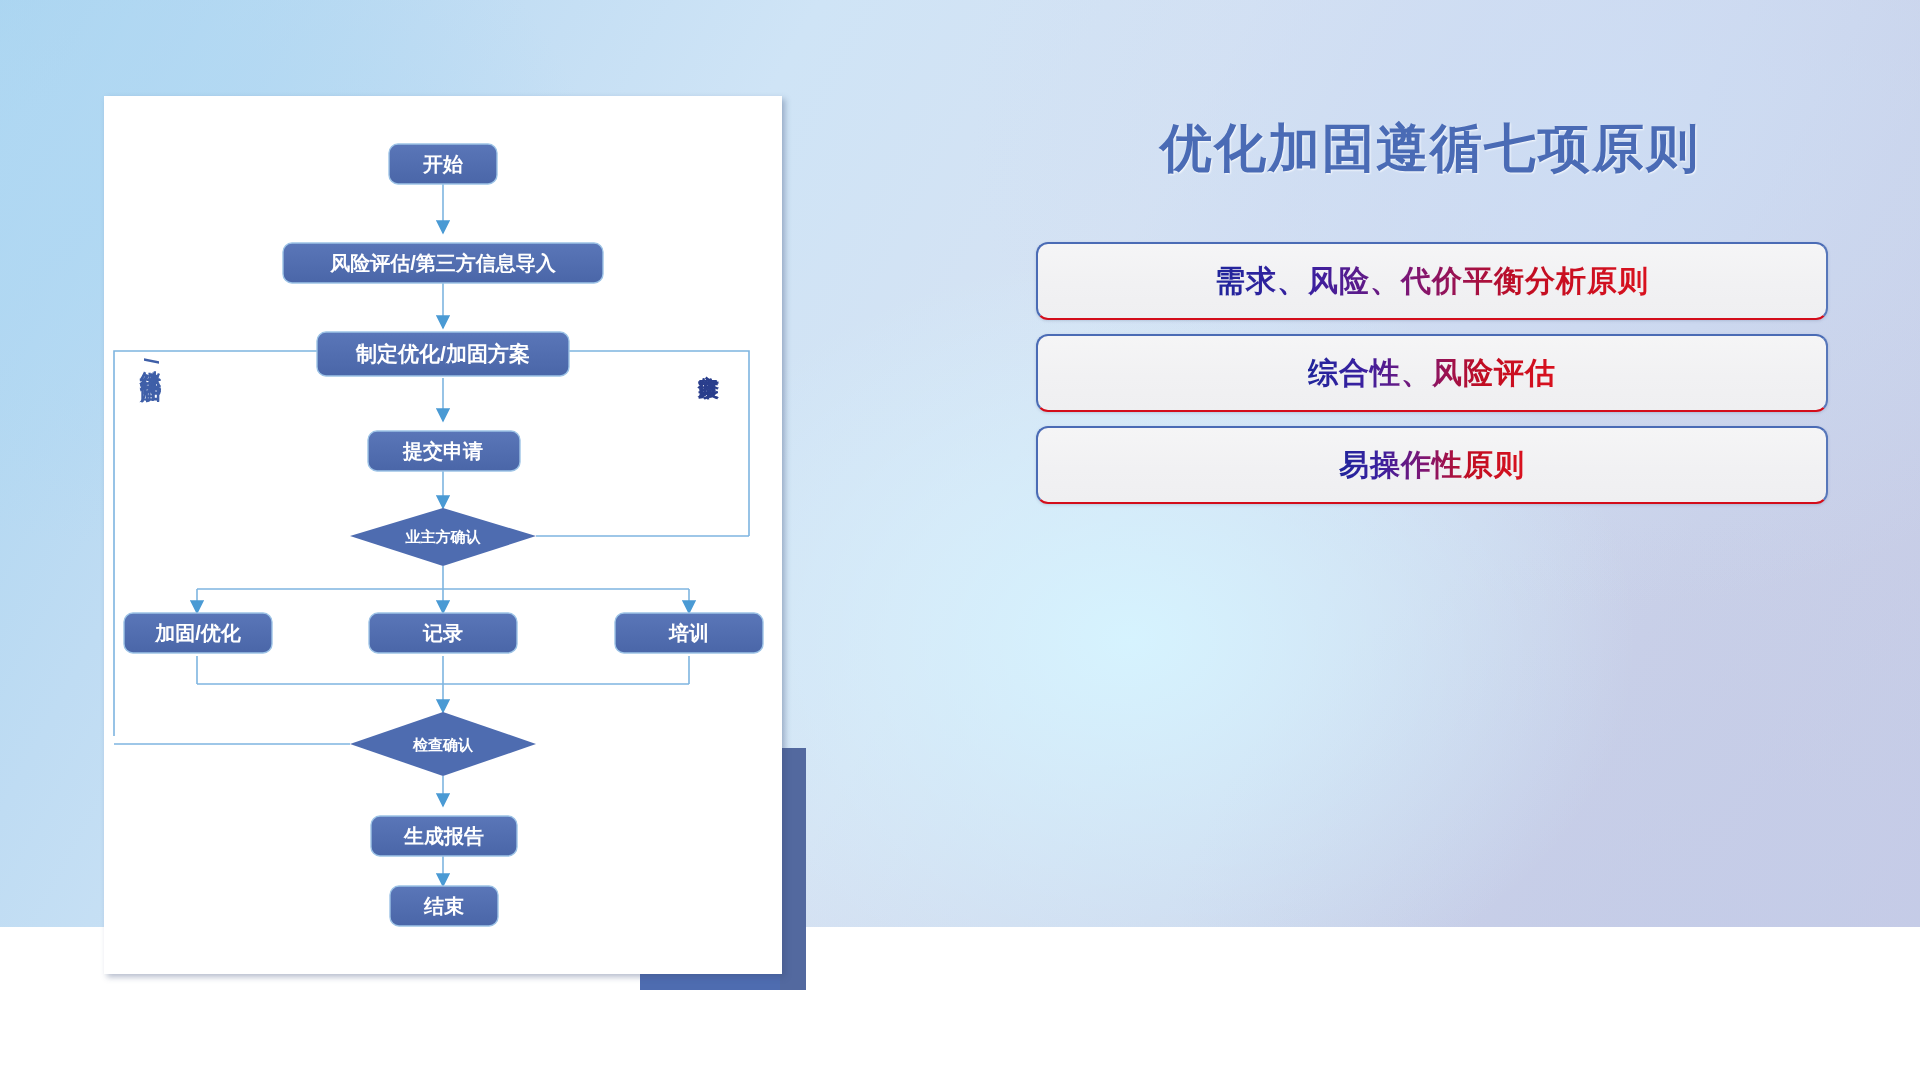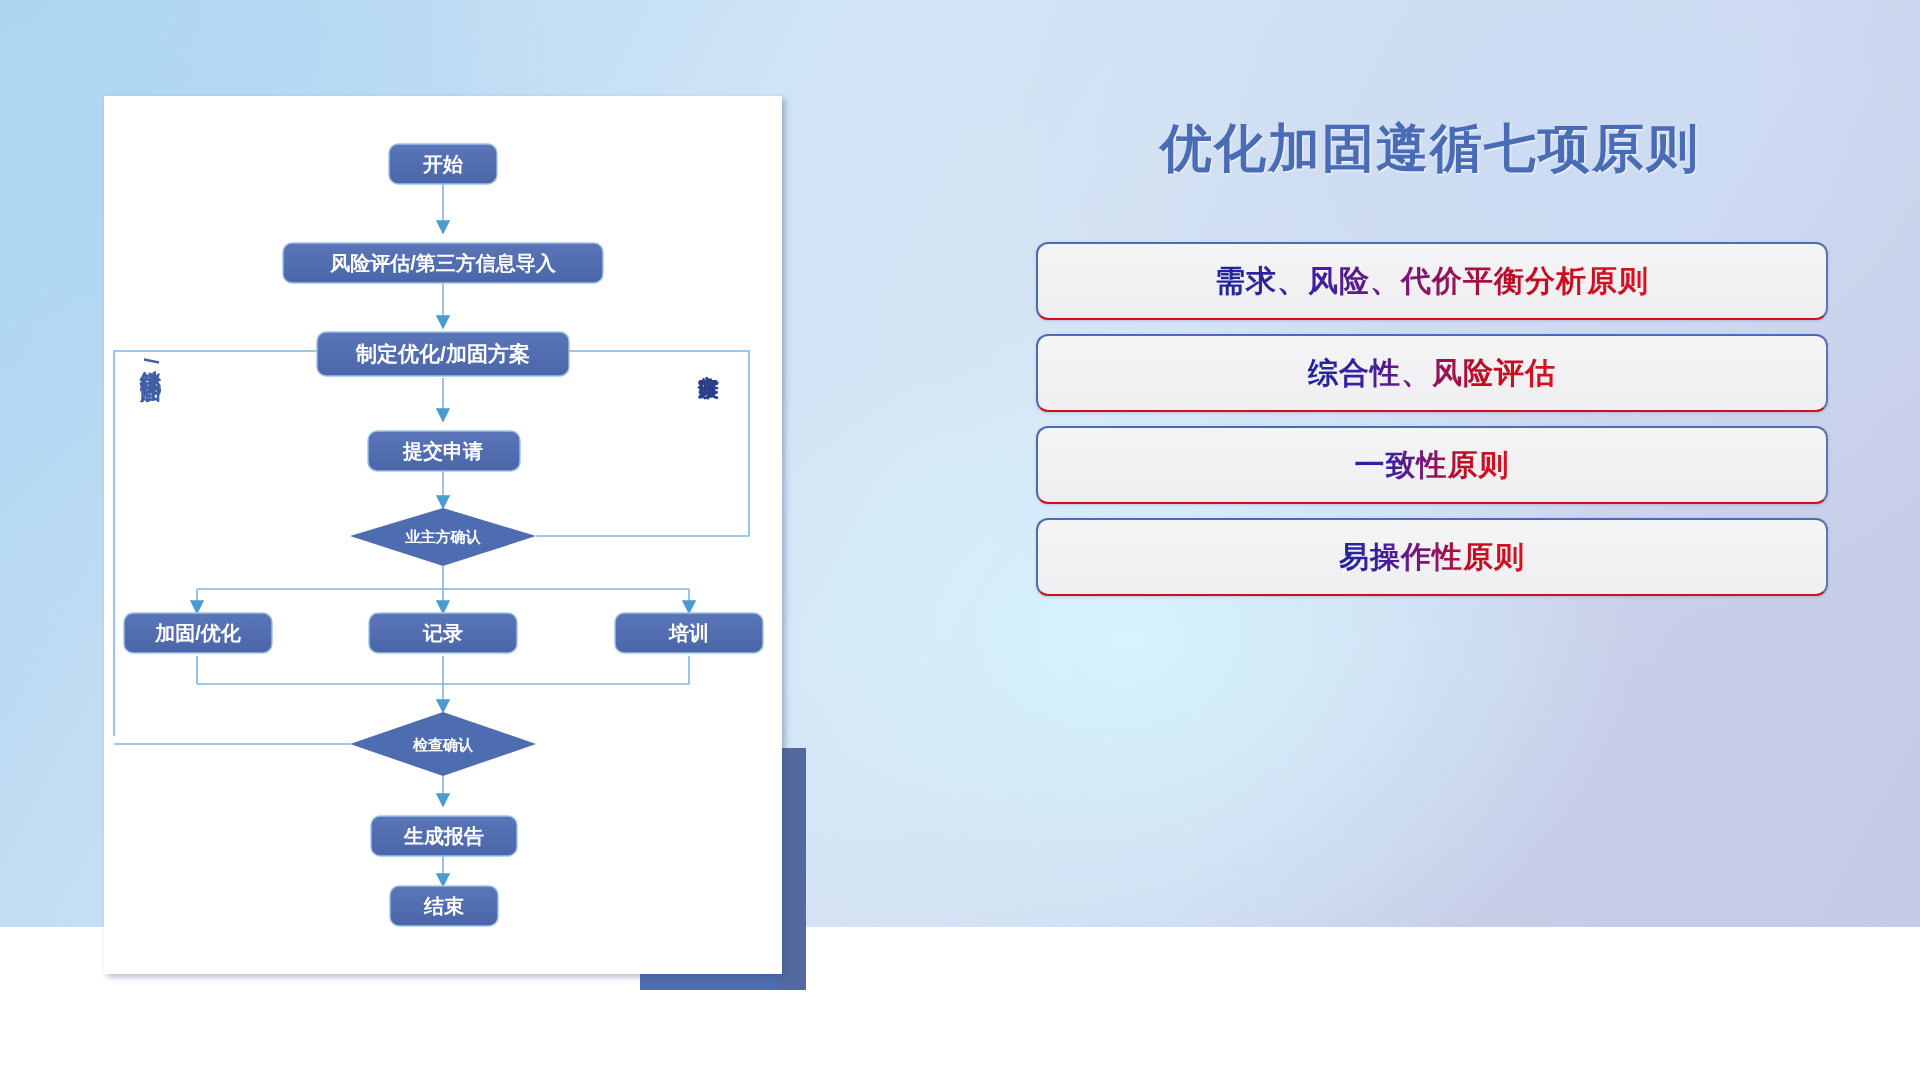--- a/index.html
+++ b/index.html
@@ -180,22 +180,19 @@
     <div id="panel-title">优化加固遵循七项原则</div>
     <div id="principle-list">
 
       <div class="principle-item">
         <span class="principle-text">需求、风险、代价平衡分析原则</span>
       </div>
       <div class="principle-item">
         <span class="principle-text">综合性、风险评估</span>
       </div>
       <div class="principle-item">
-        <span class="principle-text">一致性原则</span>
-      </div>
-      <div class="principle-item">
         <span class="principle-text">易操作性原则</span>
       </div>
 
     </div>
   </div>
 
 </div>
 
 </body></html>

